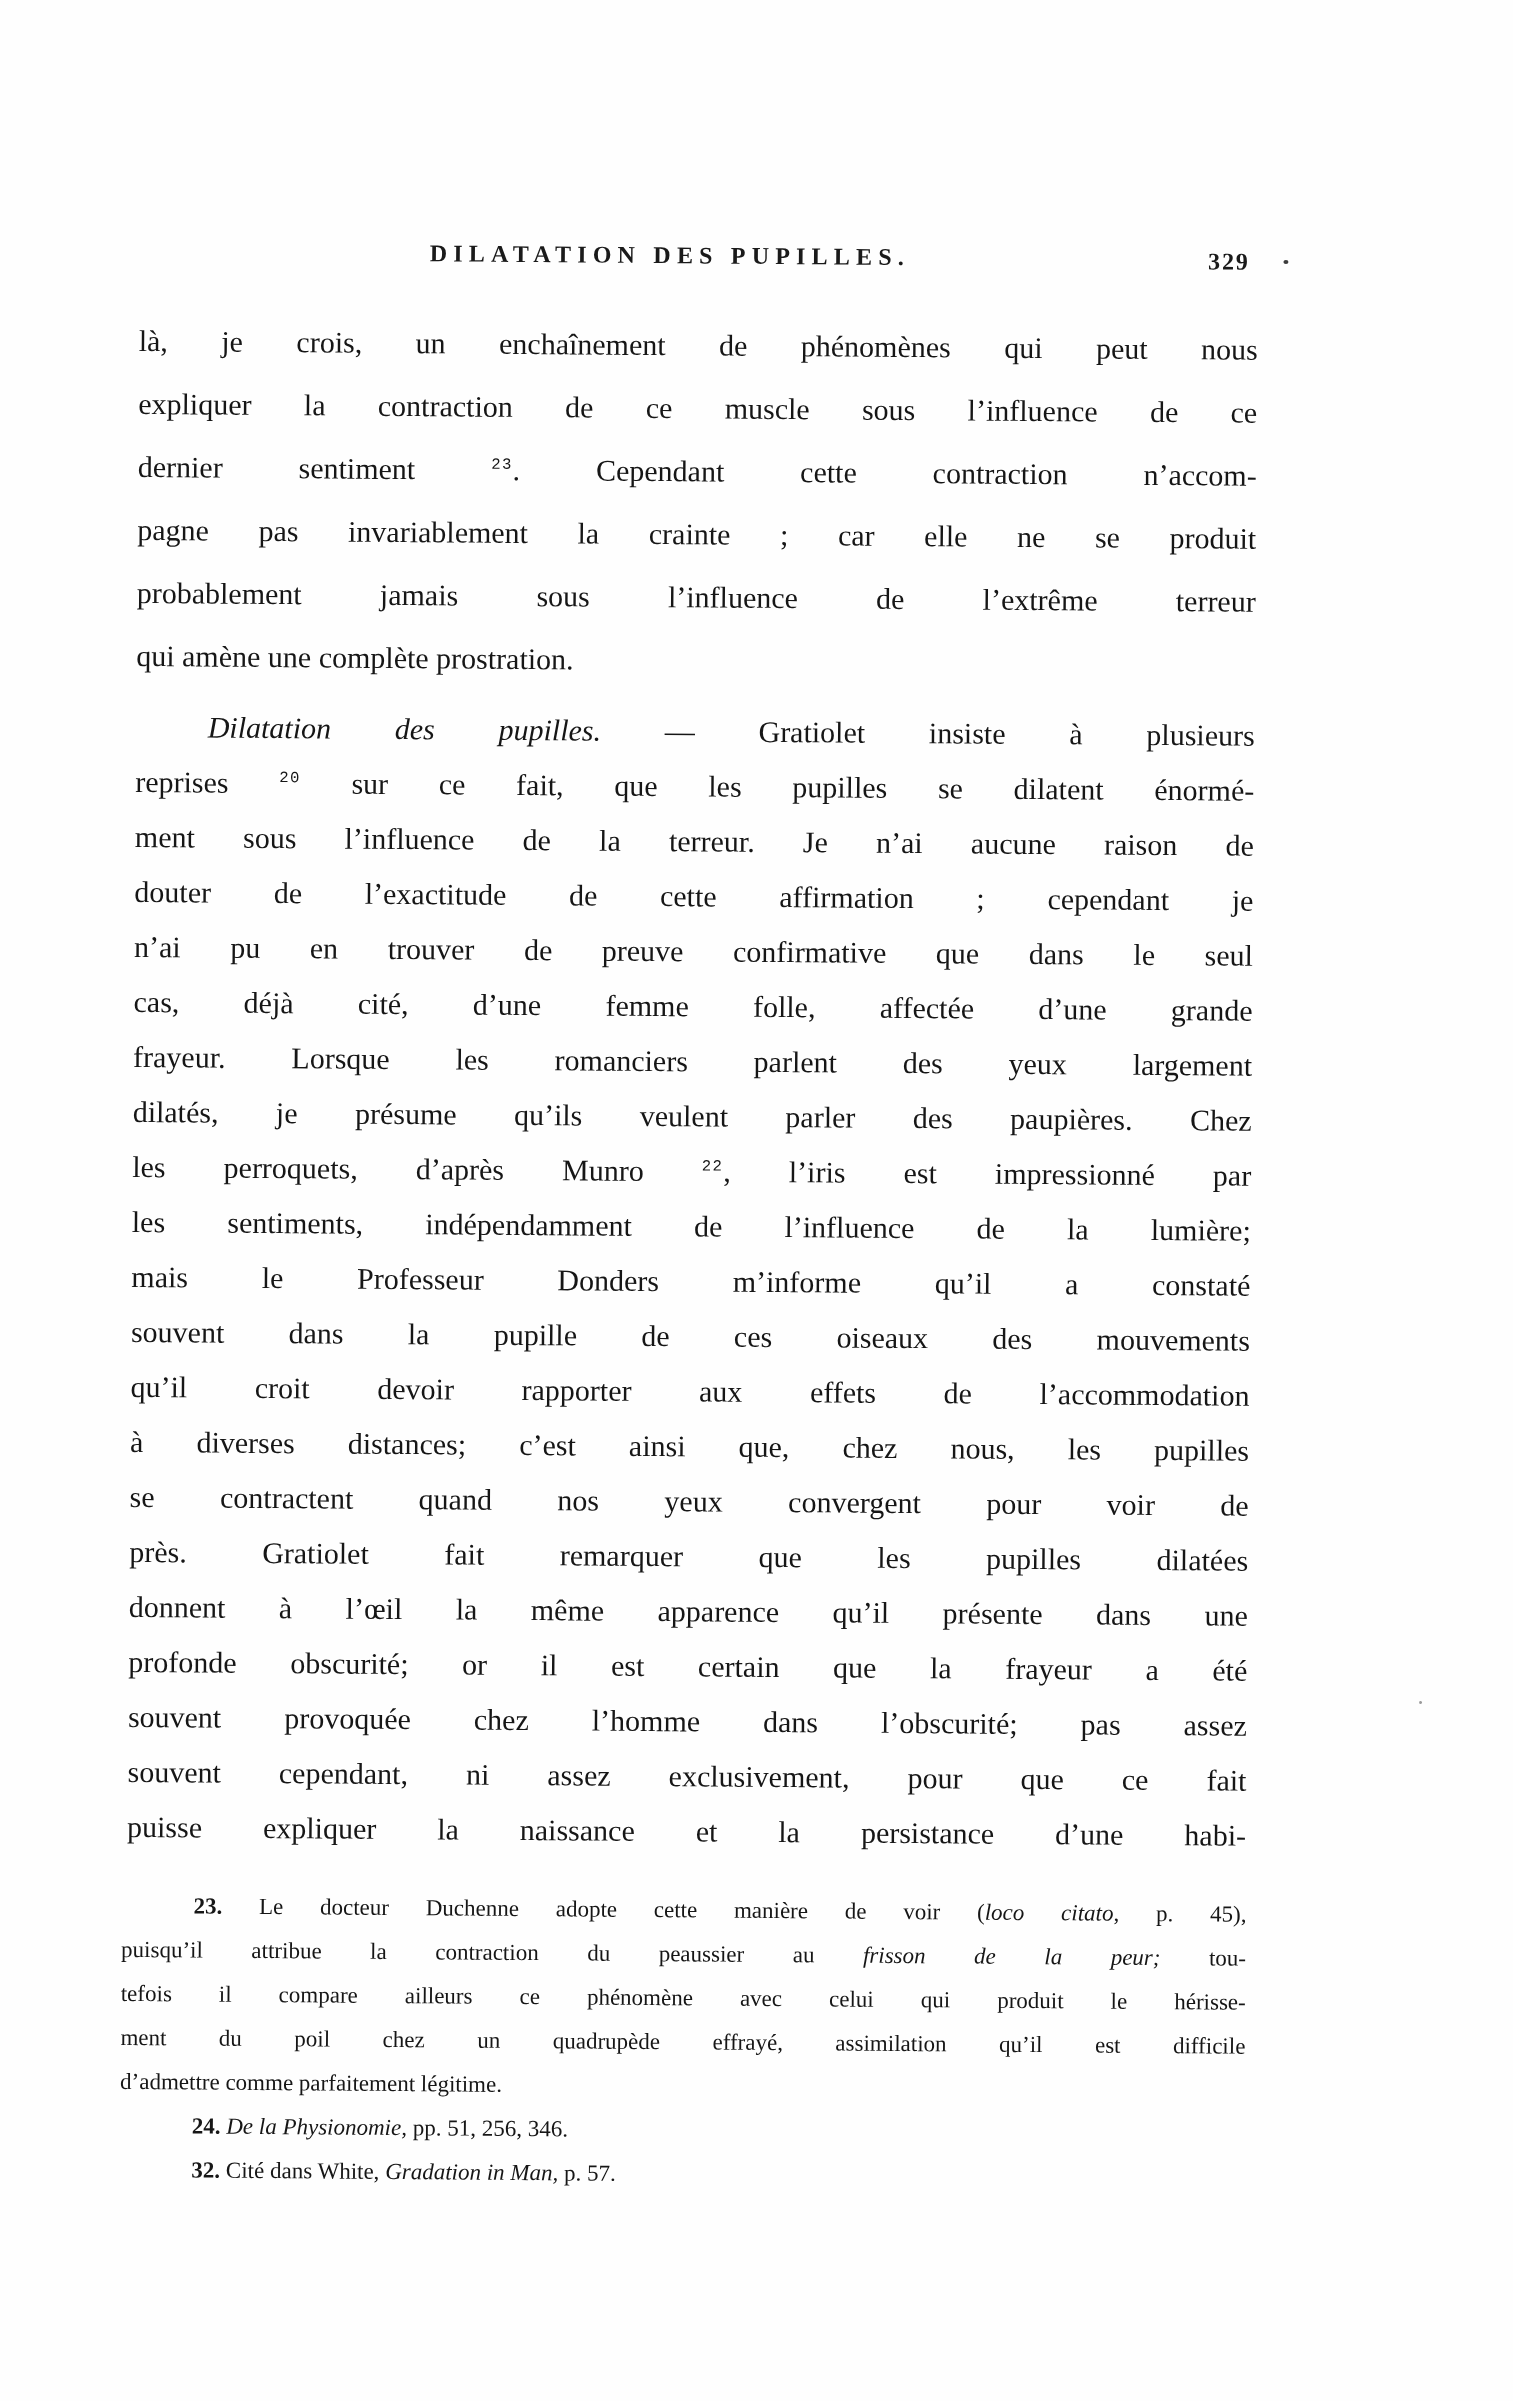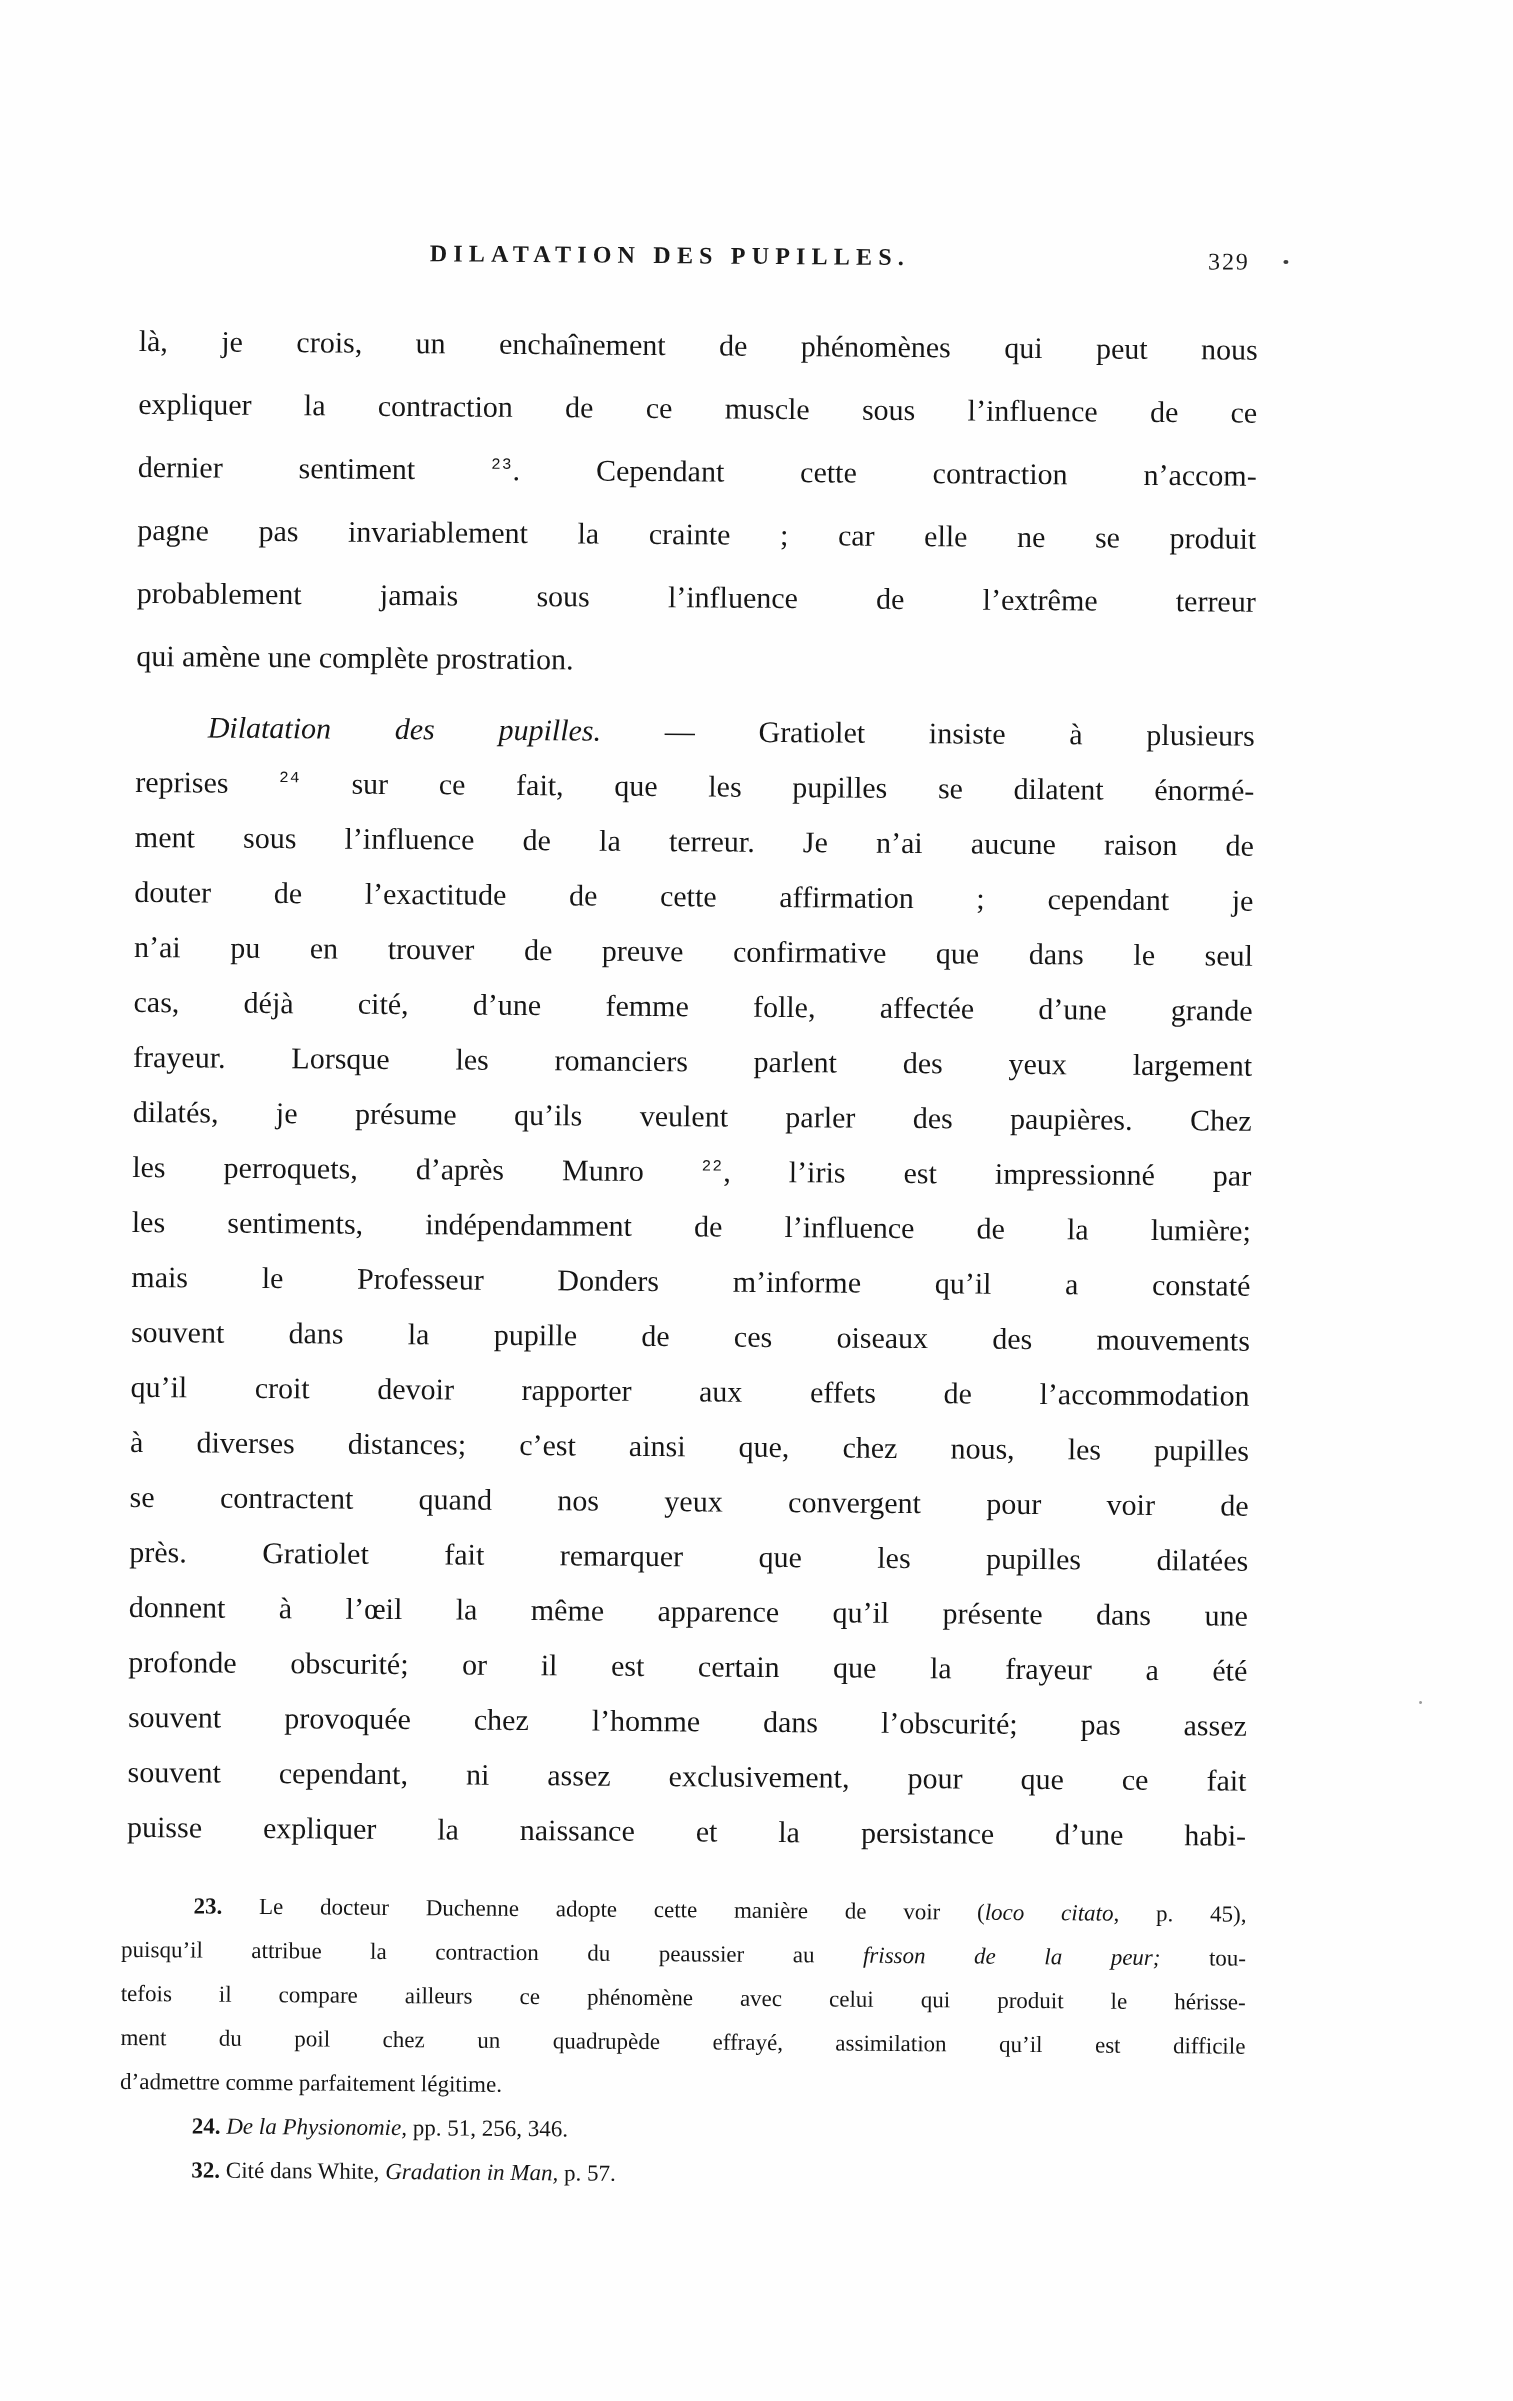--- a/index.html
+++ b/index.html
@@ -19,21 +19,21 @@
   
   .header{position:absolute;left:139px;top:238px;width:1119px;height:38px;}
   .running-title{
     display:block;text-align:center;
     font-size:24px;font-weight:bold;letter-spacing:6.2px;
     color:#1a1a1a;white-space:nowrap;
     padding-right:58px; 
   }
   .page-number{
     position:absolute;right:8.6px;top:1.9px;
-    font-size:24px;font-weight:normal;letter-spacing:1.9px;color:#1a1a1a;
+    font-size:24px;font-weight:bold;letter-spacing:1.9px;color:#1a1a1a;
   }
   .pagenum-dot{
     position:absolute;right:-30px;top:12.5px;
     width:5.3px;height:4.3px;border-radius:50%;
     background:#3c3c3c;
   }
   
   .para{position:absolute;left:139px;width:1119px;font-size:30px;}
   .p1{top:309px;line-height:63px;}
   .p2{top:699px;line-height:55px;}
@@ -72,21 +72,21 @@
         <div class="line"><span>là, je crois, un enchaînement de phénomènes qui peut nous</span></div>
         <div class="line"><span>expliquer la contraction de ce muscle sous l’influence de ce</span></div>
         <div class="line"><span>dernier sentiment </span><span class="sup">23</span><span>. Cependant cette contraction n’accom-</span></div>
         <div class="line"><span>pagne pas invariablement la crainte ; car elle ne se produit</span></div>
         <div class="line"><span>probablement jamais sous l’influence de l’extrême terreur</span></div>
         <div class="line last"><span>qui amène une complète prostration.</span></div>
       </div>
 
     <div class="para p2">
         <div class="line indent"><span class="it">Dilatation des pupilles.</span><span> — Gratiolet insiste à plusieurs</span></div>
-        <div class="line"><span>reprises </span><span class="sup">24</span><span> sur ce fait, que les pupilles se dilatent énormé-</span></div>
+        <div class="line"><span>reprises </span><span class="sup">20</span><span> sur ce fait, que les pupilles se dilatent énormé-</span></div>
         <div class="line"><span>ment sous l’influence de la terreur. Je n’ai aucune raison de</span></div>
         <div class="line"><span>douter de l’exactitude de cette affirmation ; cependant je</span></div>
         <div class="line"><span>n’ai pu en trouver de preuve confirmative que dans le seul</span></div>
         <div class="line"><span>cas, déjà cité, d’une femme folle, affectée d’une grande</span></div>
         <div class="line"><span>frayeur. Lorsque les romanciers parlent des yeux largement</span></div>
         <div class="line"><span>dilatés, je présume qu’ils veulent parler des paupières. Chez</span></div>
         <div class="line"><span>les perroquets, d’après Munro </span><span class="sup">22</span><span>, l’iris est impressionné par</span></div>
         <div class="line"><span>les sentiments, indépendamment de l’influence de la lumière;</span></div>
         <div class="line"><span>mais le Professeur Donders m’informe qu’il a constaté</span></div>
         <div class="line"><span>souvent dans la pupille de ces oiseaux des mouvements</span></div>

